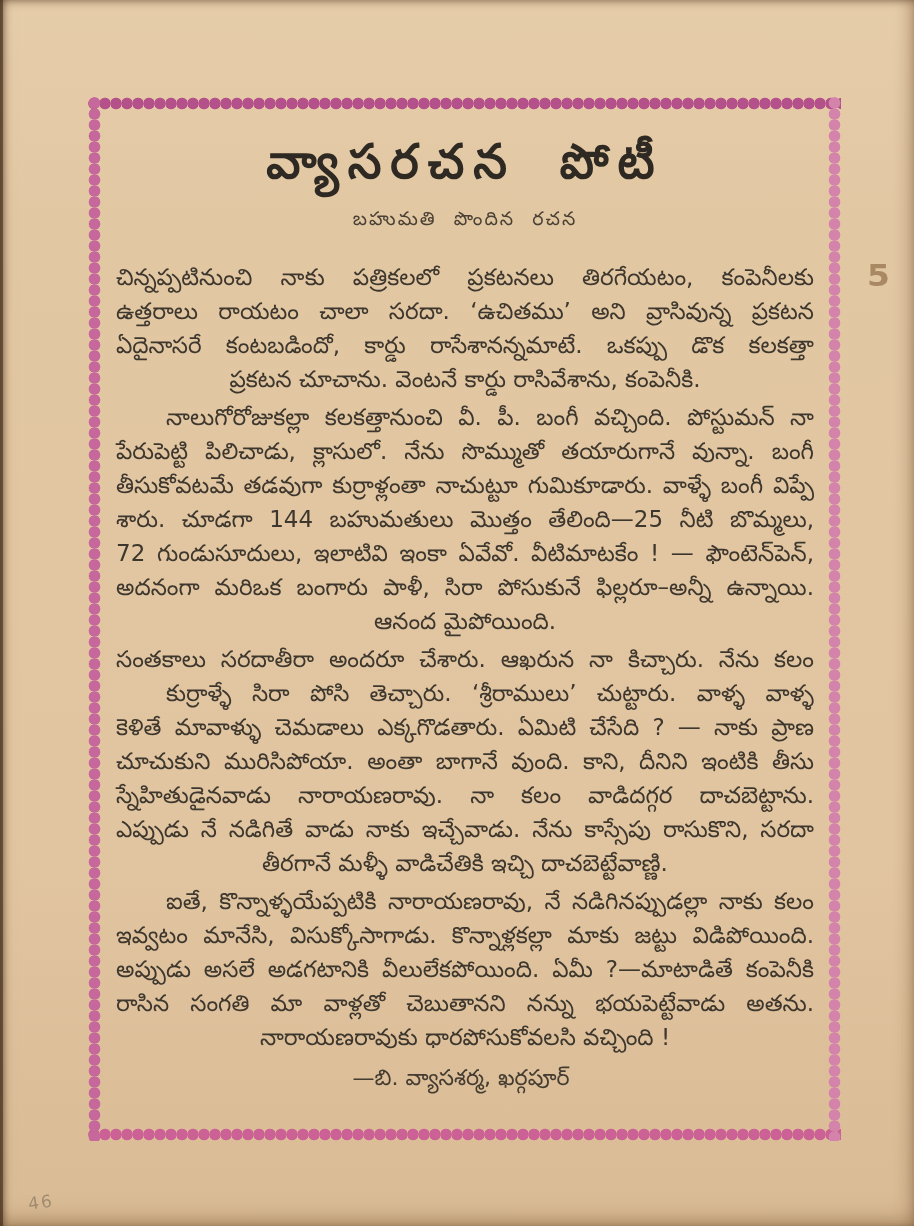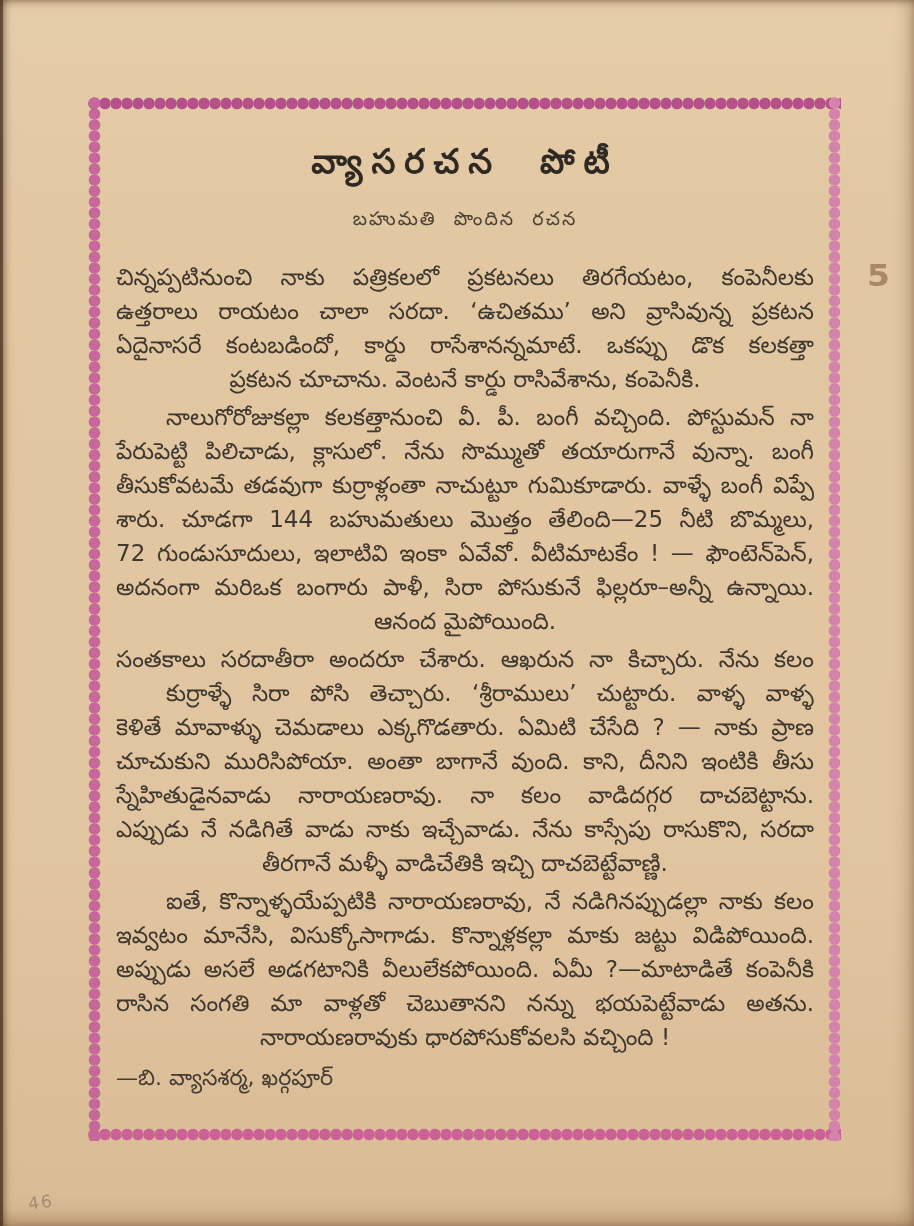--- a/index.html
+++ b/index.html
@@ -42,34 +42,34 @@
   .bead.left{left:0;--pink:#c7689c;}
   .bead.right{right:0;--pink:#d483ab;}
 
   
   .content{
     position:absolute;left:101px;top:110px;width:727px;height:1018px;
     box-sizing:border-box;padding:24px 14px 0 15px;
     color:#3e372e;
   }
   .title{
-    text-align:center;font-size:34px;line-height:54px;font-weight:bold;
+    text-align:center;font-size:48px;line-height:54px;font-weight:bold;
     letter-spacing:9px;color:#2e2922;word-spacing:18px;
   }
   .subtitle{
     text-align:center;font-size:19px;line-height:26px;margin-top:17px;
     letter-spacing:2px;word-spacing:9px;color:#4a4135;
   }
   .story{margin-top:29px;font-size:23px;}
   .para{margin:0 0 4px 0;}
   .tl{line-height:34px;min-height:34px;text-align:center;}
   .tl.just{text-align:justify;text-align-last:justify;}
   .tl.ind{text-indent:50px;}
   .signature{
-    text-align:left;font-size:22px;line-height:32px;margin-top:8px;
+    text-align:center;font-size:22px;line-height:32px;margin-top:8px;
     padding-right:8px;color:#443c31;
   }
   
   .page-num{
     position:absolute;left:868px;top:258px;font-size:30px;font-weight:bold;
     color:rgba(122,86,48,.55);transform:scaleX(1.1);
   }
   .pencil{
     position:absolute;left:28px;top:1192px;font-size:17px;
     color:rgba(95,85,72,.45);transform:rotate(-8deg);letter-spacing:2px;

